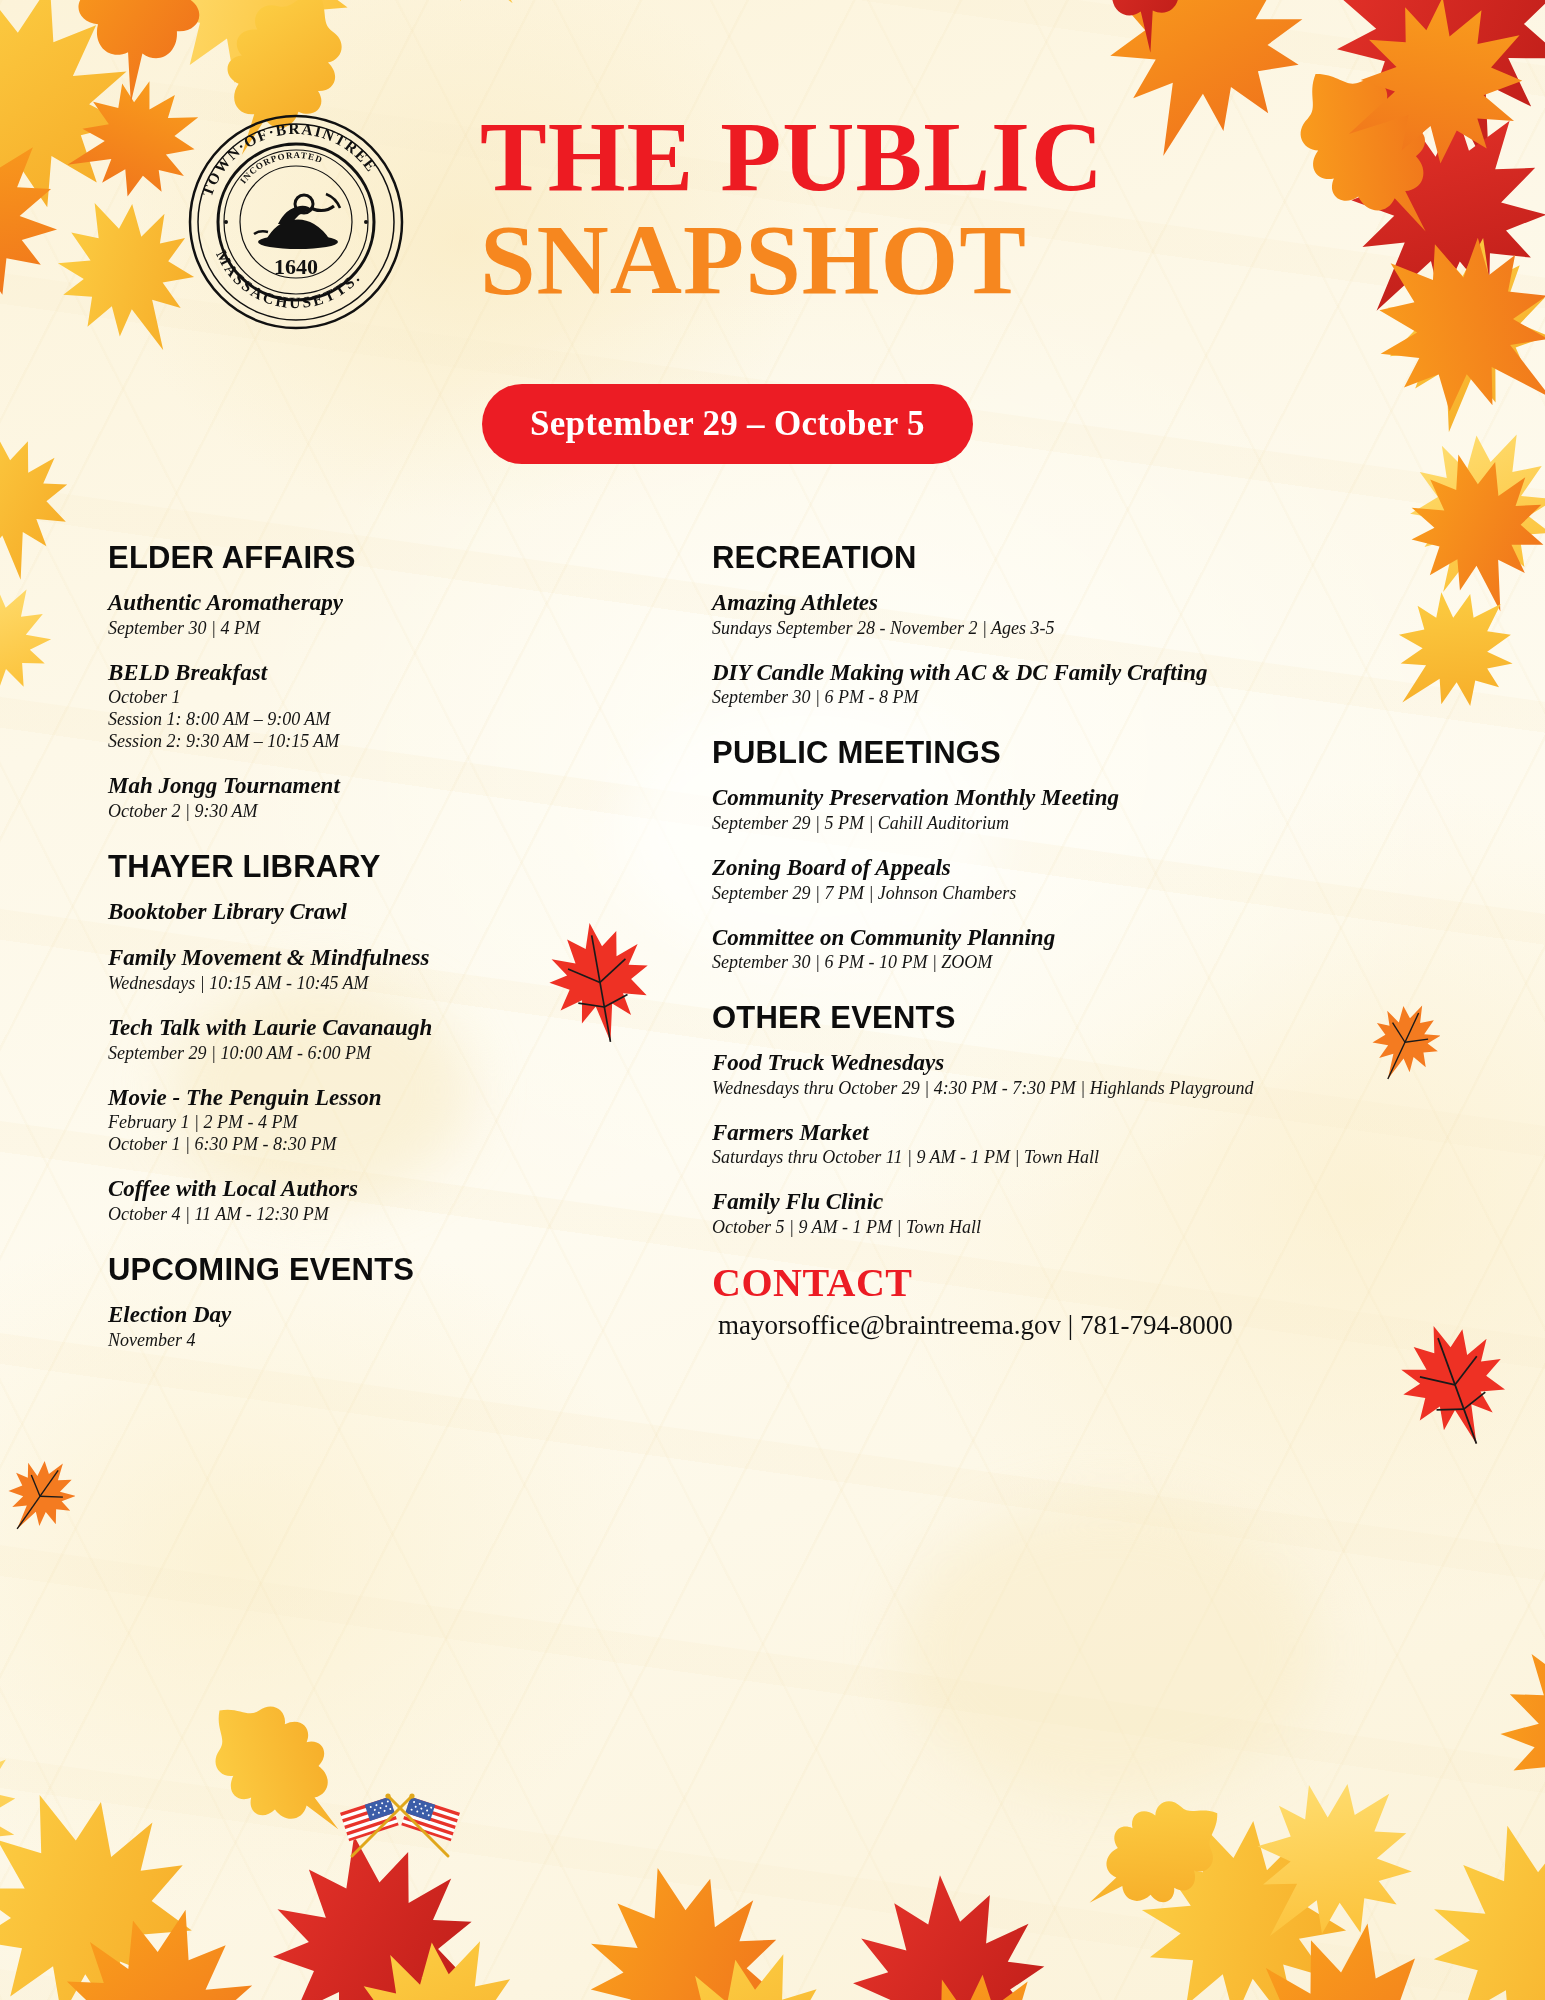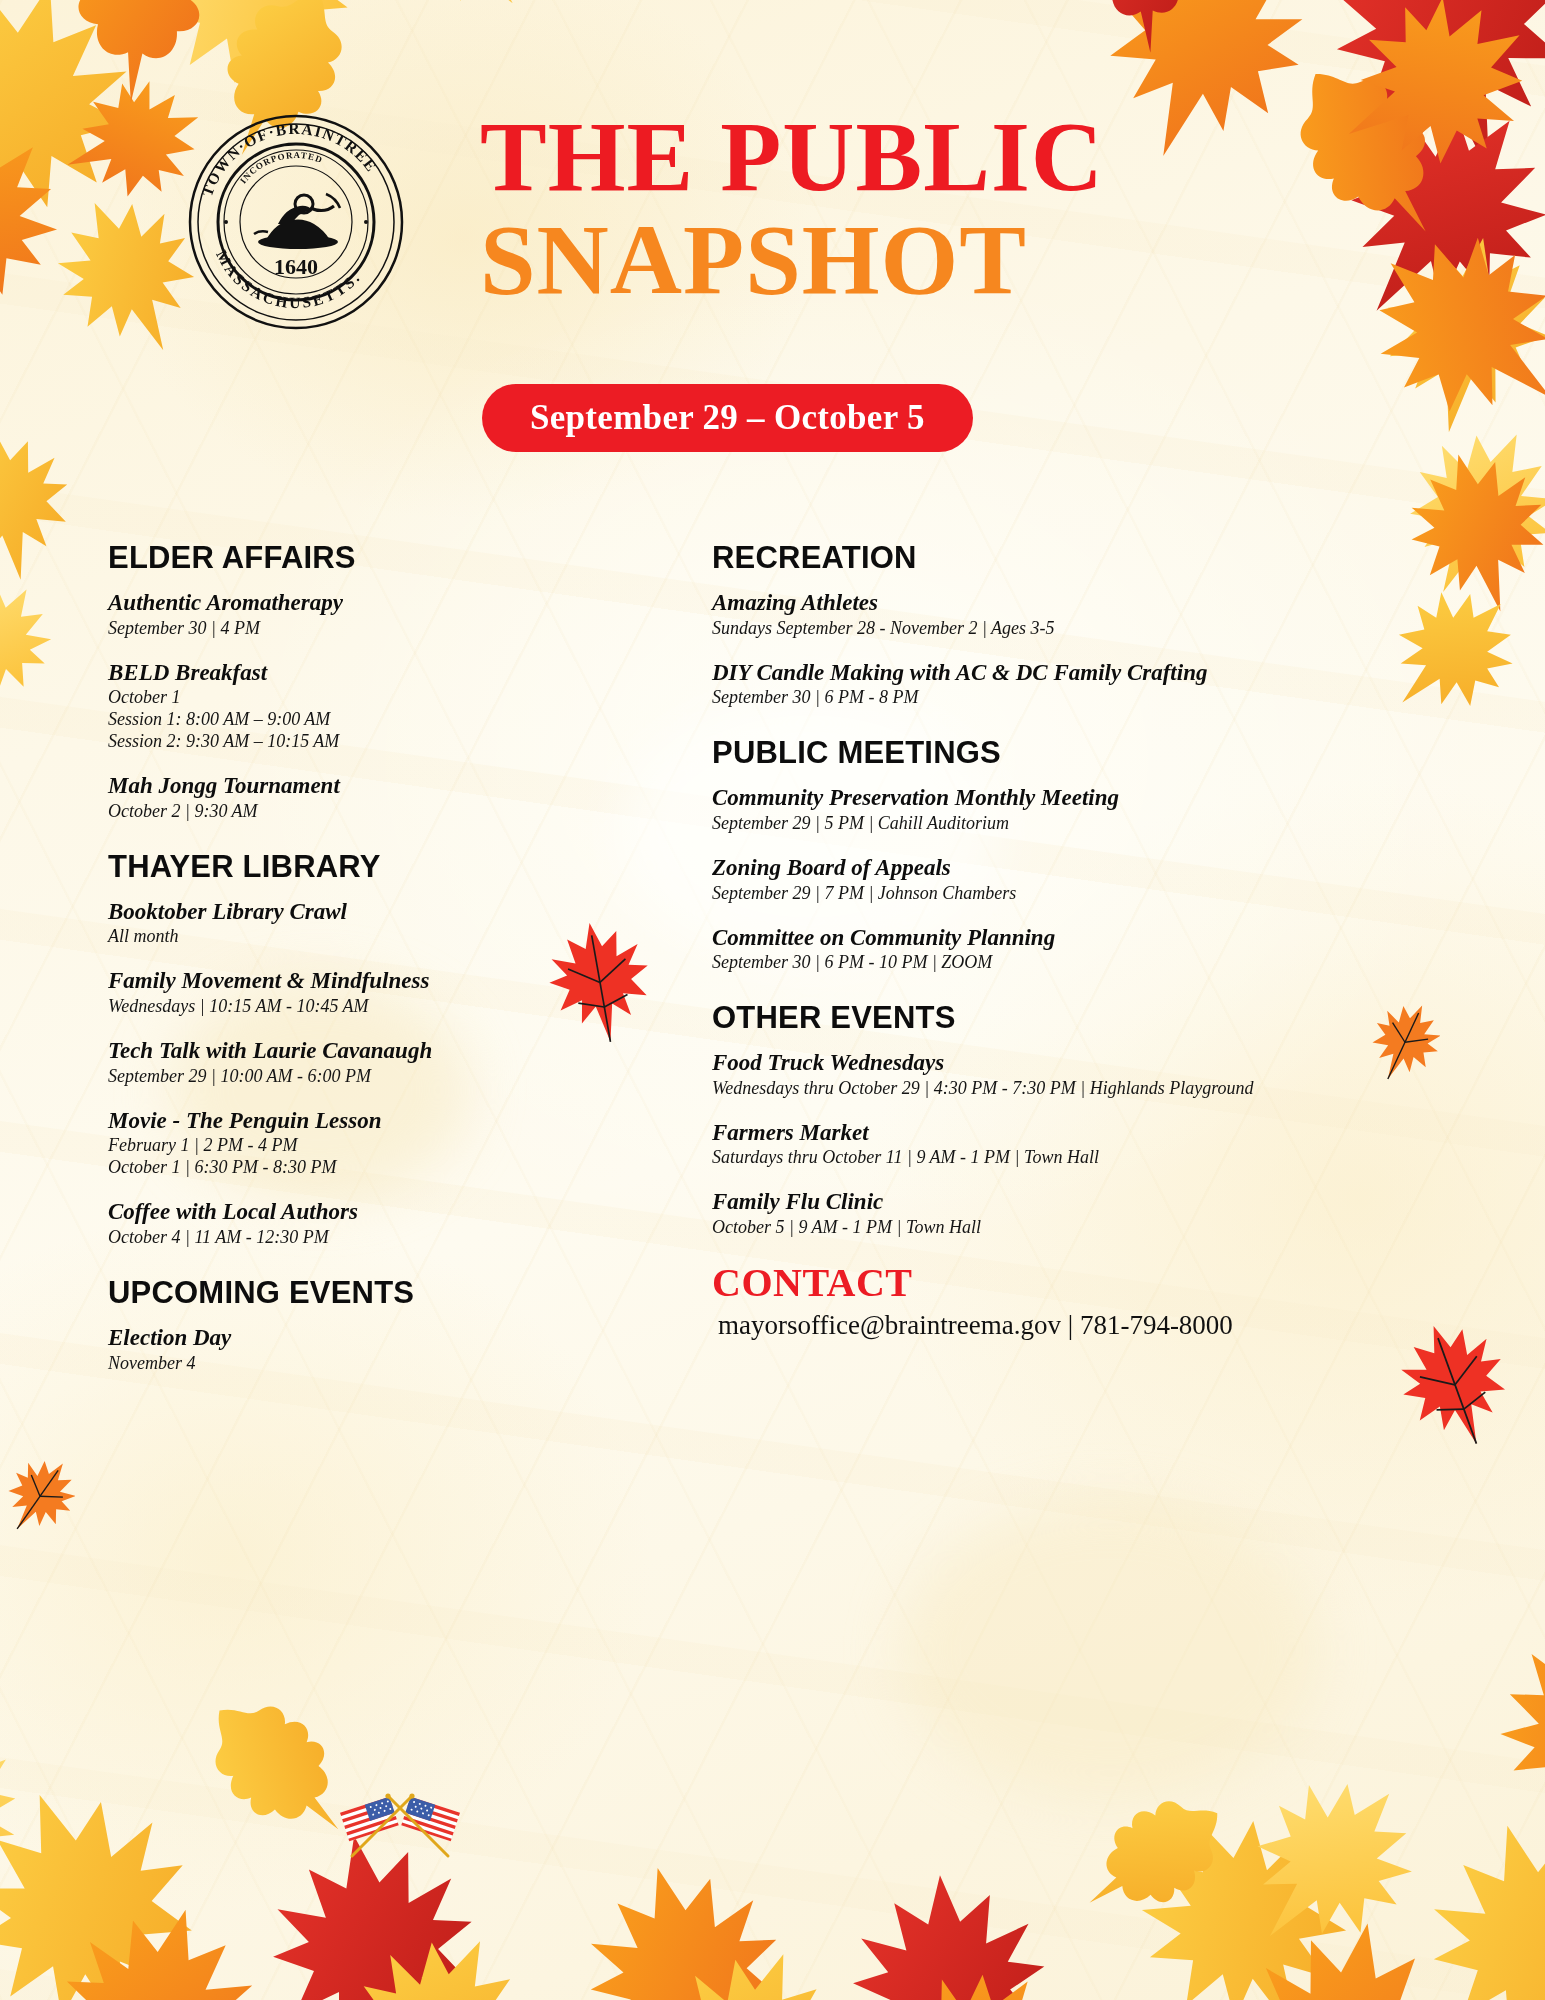--- a/index.html
+++ b/index.html
@@ -58,21 +58,21 @@
     line-height: 1.0;
     letter-spacing: 1px;
     color: #F6871F;
     white-space: nowrap;
     margin-top: 4px;
   }
   #date-banner {
     position: absolute;
     left: 482px;
     top: 384px;
-    height: 68px;
+    height: 80px;
     padding: 0 48px;
     background: #EC1C24;
     border-radius: 40px;
     display: flex;
     align-items: center;
     justify-content: center;
     color: #ffffff;
     font-family: "Liberation Serif", serif;
     font-weight: bold;
     font-size: 35px;
@@ -395,21 +395,20 @@
           </div>
           <div class="event">
             <div class="event-title">Mah Jongg Tournament</div>
             <div class="event-line">October 2  |  9:30 AM</div>
           </div>
         </div>
         <div class="section">
           <div class="section-title">THAYER LIBRARY</div>
           <div class="event">
             <div class="event-title">Booktober Library Crawl</div>
-            <div class="event-line">All month</div>
           </div>
           <div class="event">
             <div class="event-title">Family Movement &amp; Mindfulness</div>
             <div class="event-line">Wednesdays  |  10:15 AM - 10:45 AM</div>
           </div>
           <div class="event">
             <div class="event-title">Tech Talk with Laurie Cavanaugh</div>
             <div class="event-line">September 29  |  10:00 AM - 6:00 PM</div>
           </div>
           <div class="event">

